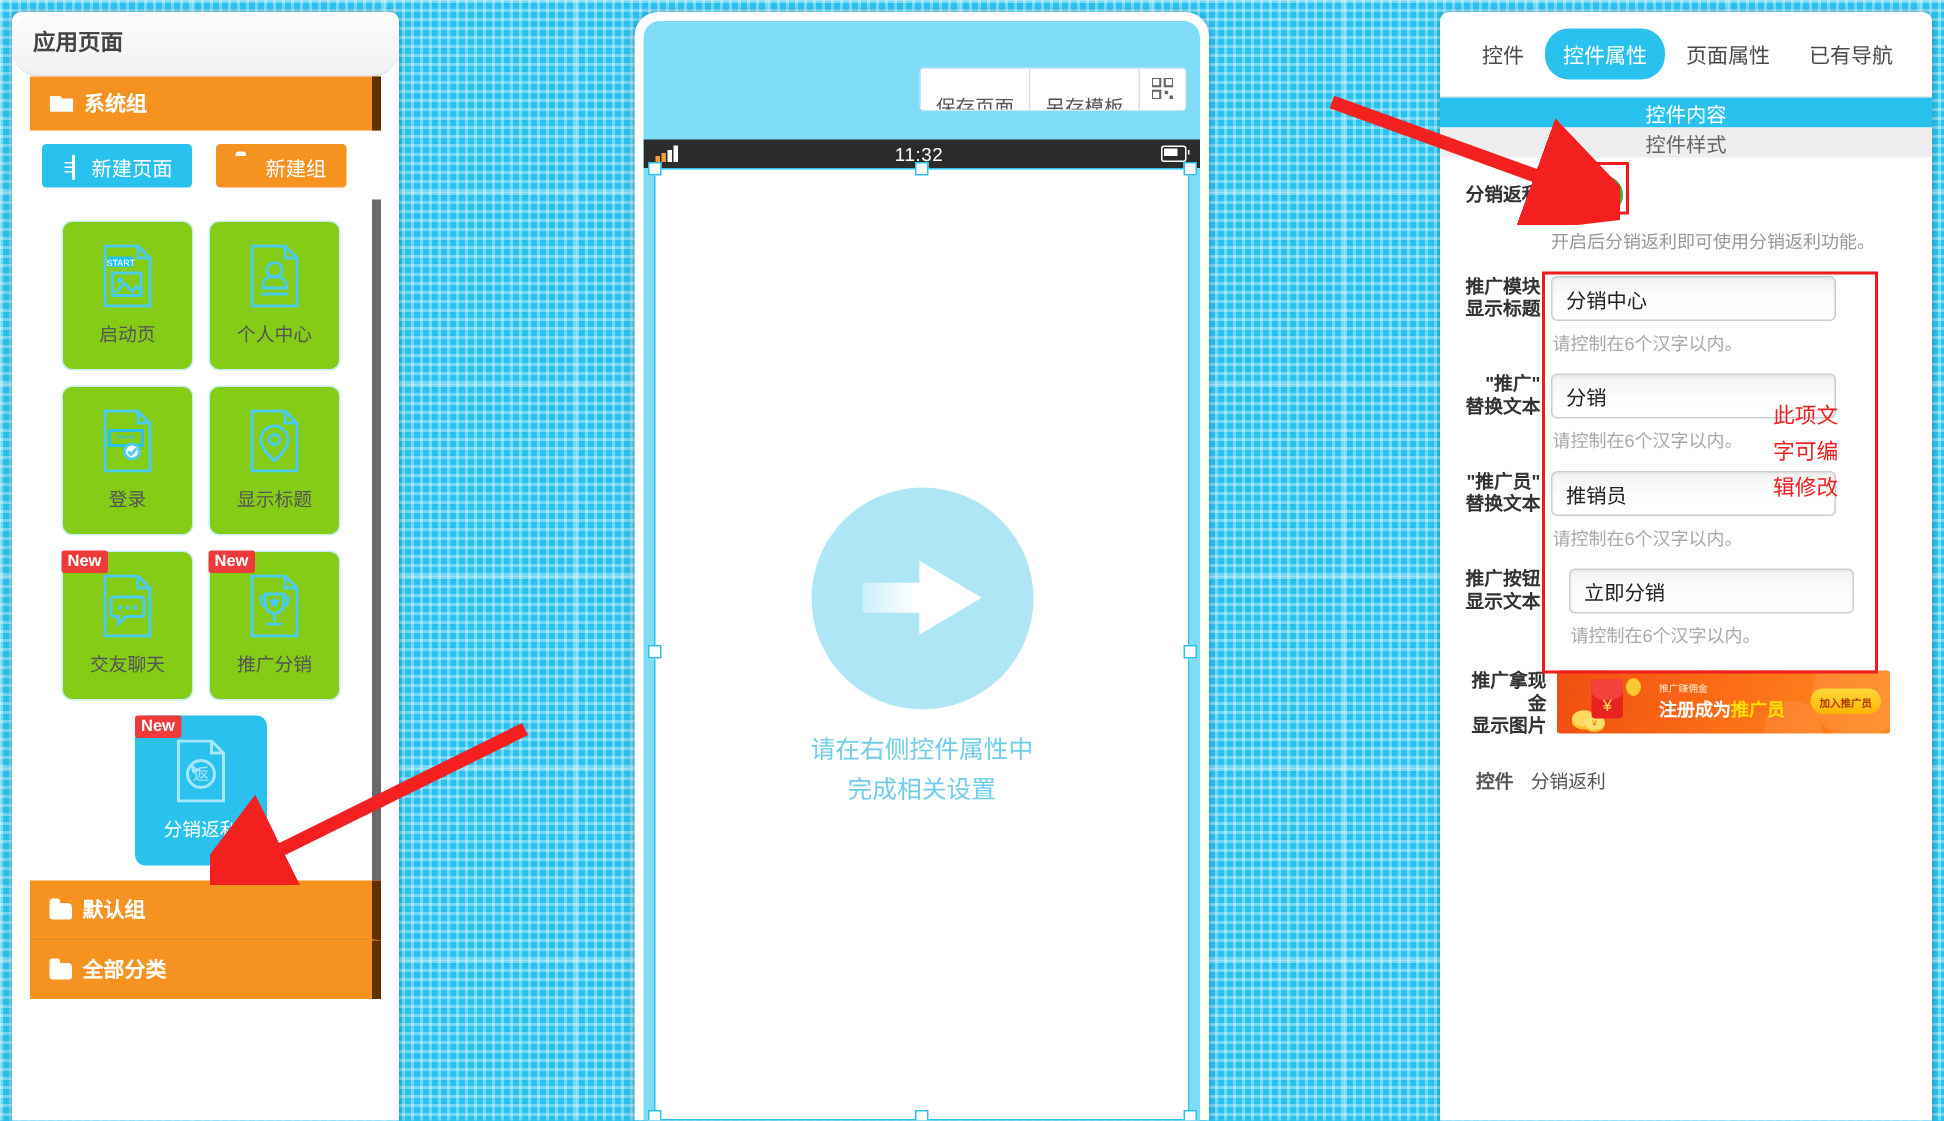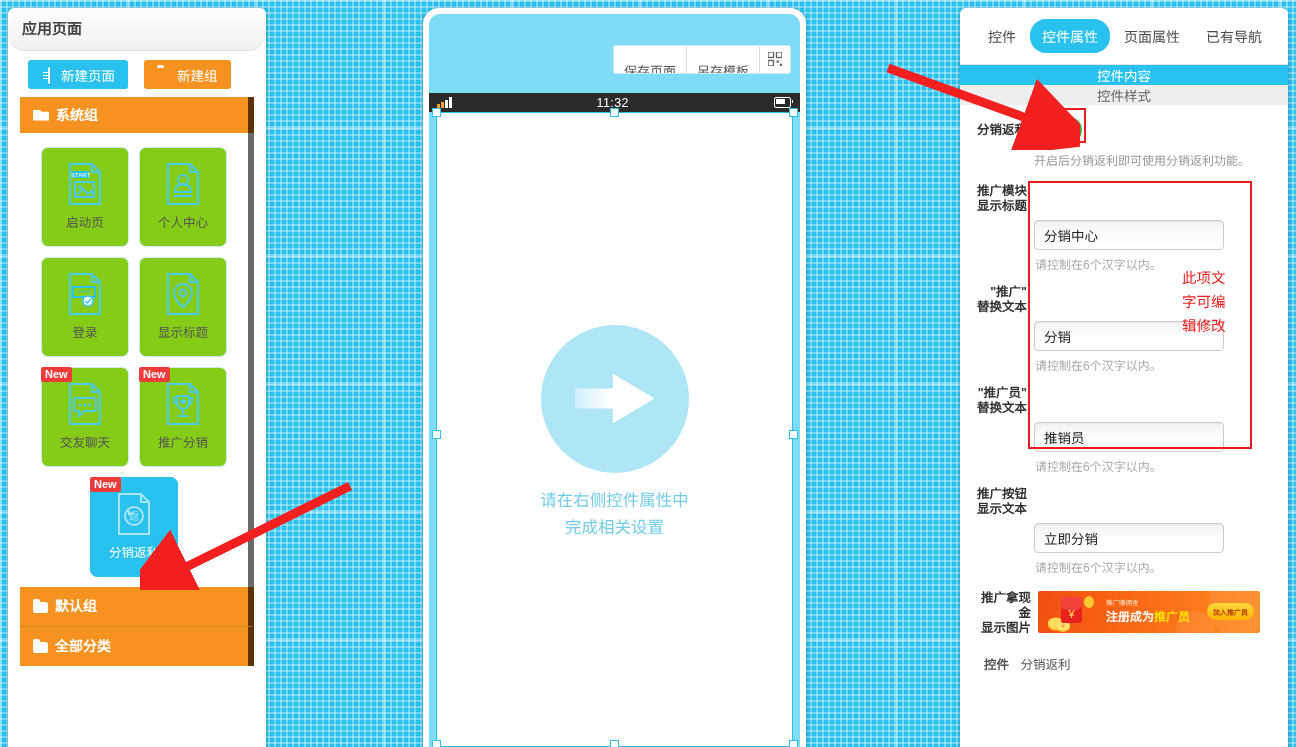--- a/index.html
+++ b/index.html
@@ -164,21 +164,21 @@
   #rp-body{padding:0;position:relative;}
   .frow{display:flex;align-items:flex-start;padding:0 10px 0 12px;}
   .flabel{
     width:62px;min-width:62px;text-align:right;font-size:12.5px;color:#333;
     font-weight:bold;line-height:15px;padding-right:7px;box-sizing:border-box;
   }
   .fctrl{flex:1;}
   .ftxt{
     width:190px;height:30px;box-sizing:border-box;border:1px solid #ccc;border-radius:4px;
     background:linear-gradient(#f3f3f3,#fdfdfd 55%,#ffffff);font-size:13.5px;color:#222;
-    padding:0 9px;font-family:inherit;outline:none;box-shadow:inset 0 1px 2px rgba(0,0,0,.06);margin-top:36px;
+    padding:0 9px;font-family:inherit;outline:none;box-shadow:inset 0 1px 2px rgba(0,0,0,.06);
   }
   .fhint{font-size:12px;color:#a9a9a9;margin:5px 0 0 1px;}
   .switch{
     width:48px;height:26px;border-radius:13px;background:#4bbf3d;position:relative;cursor:pointer;
     box-shadow:inset 0 1px 2px rgba(0,0,0,.2);
   }
   .switch:after{
     content:"";position:absolute;right:2px;top:2px;width:22px;height:22px;border-radius:50%;
     background:#fff;box-shadow:0 1px 2px rgba(0,0,0,.3);
   }
@@ -196,35 +196,35 @@
   #rp-footer span{font-weight:normal;margin-left:8px;}
 
   
   .arrow-svg{position:absolute;pointer-events:none;z-index:40;}
 </style>
 </head>
 <body class="noselect">
 
 <div id="left-panel">
   <div id="left-header">应用页面</div>
+
+  <div id="group-sys">
+    <span class="g-folder-open"></span>
+    <span>系统组</span>
+  </div>
 
   <div id="left-actions">
     <button class="act-btn act-blue">
       <span class="glyph"><span class="g-doc"></span></span>
       <span>新建页面</span>
     </button>
     <button class="act-btn act-orange">
       <span class="glyph"><span class="g-folder"></span></span>
       <span>新建组</span>
     </button>
-  </div>
-
-  <div id="group-sys">
-    <span class="g-folder-open"></span>
-    <span>系统组</span>
   </div>
 
   <div id="page-grid">
 
     <div class="page-card">
       <div class="ico-doc">
         <svg width="34" height="42" viewBox="0 0 34 42">
           <path d="M2 1 h22 l8 8 v32 h-30 z" fill="none" stroke="#4ccbf0" stroke-width="2"></path>
           <path d="M24 1 v8 h8" fill="none" stroke="#4ccbf0" stroke-width="2"></path>
           <rect x="4" y="8" width="17" height="7" rx="1" fill="#29c2ef"></rect>
@@ -439,21 +439,21 @@
       <div class="flabel">
         <div>"推广员"</div>
         <div>替换文本</div>
       </div>
       <div class="fctrl">
         <input class="ftxt" type="text" value="推销员" style="">
         <div class="fhint">请控制在6个汉字以内。</div>
       </div>
     </div>
 
-    <div class="frow" style="padding-top:13px;">
+    <div class="frow" style="padding-top:13px;gap:12px;">
       <div class="flabel">
         <div>推广按钮</div>
         <div>显示文本</div>
       </div>
       <div class="fctrl">
         <input class="ftxt" type="text" value="立即分销" style="">
         <div class="fhint">请控制在6个汉字以内。</div>
       </div>
     </div>
 

